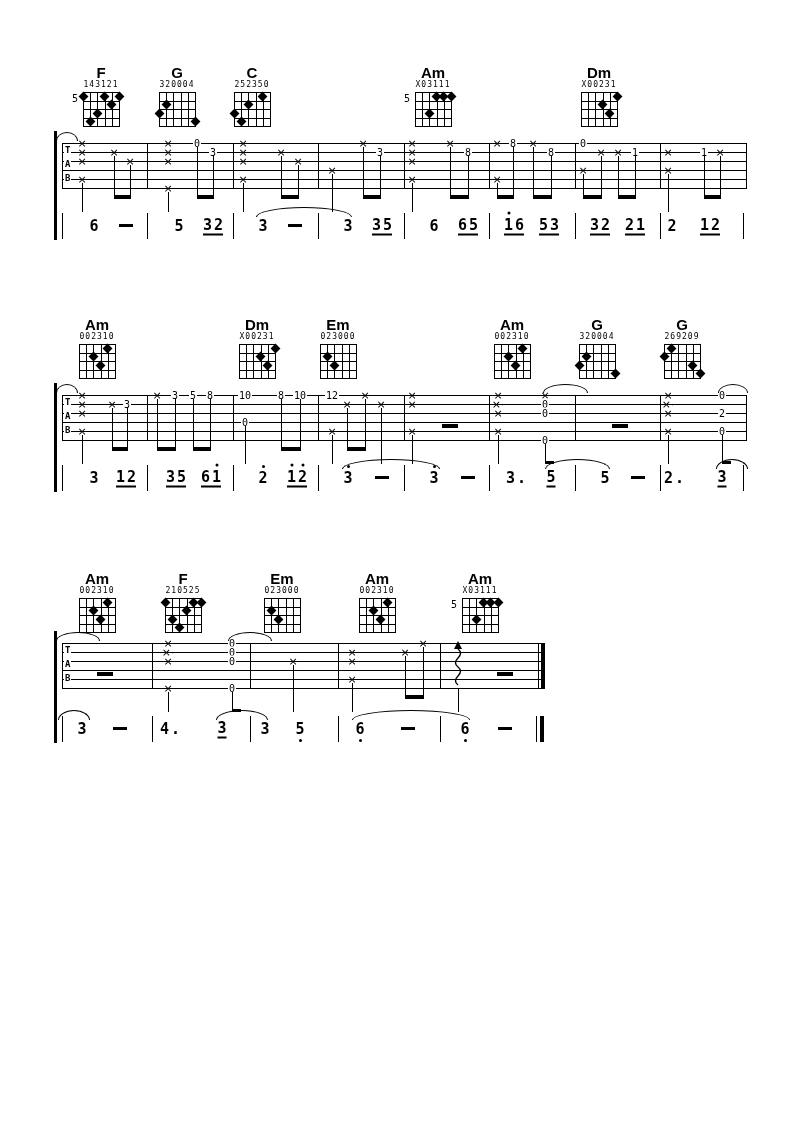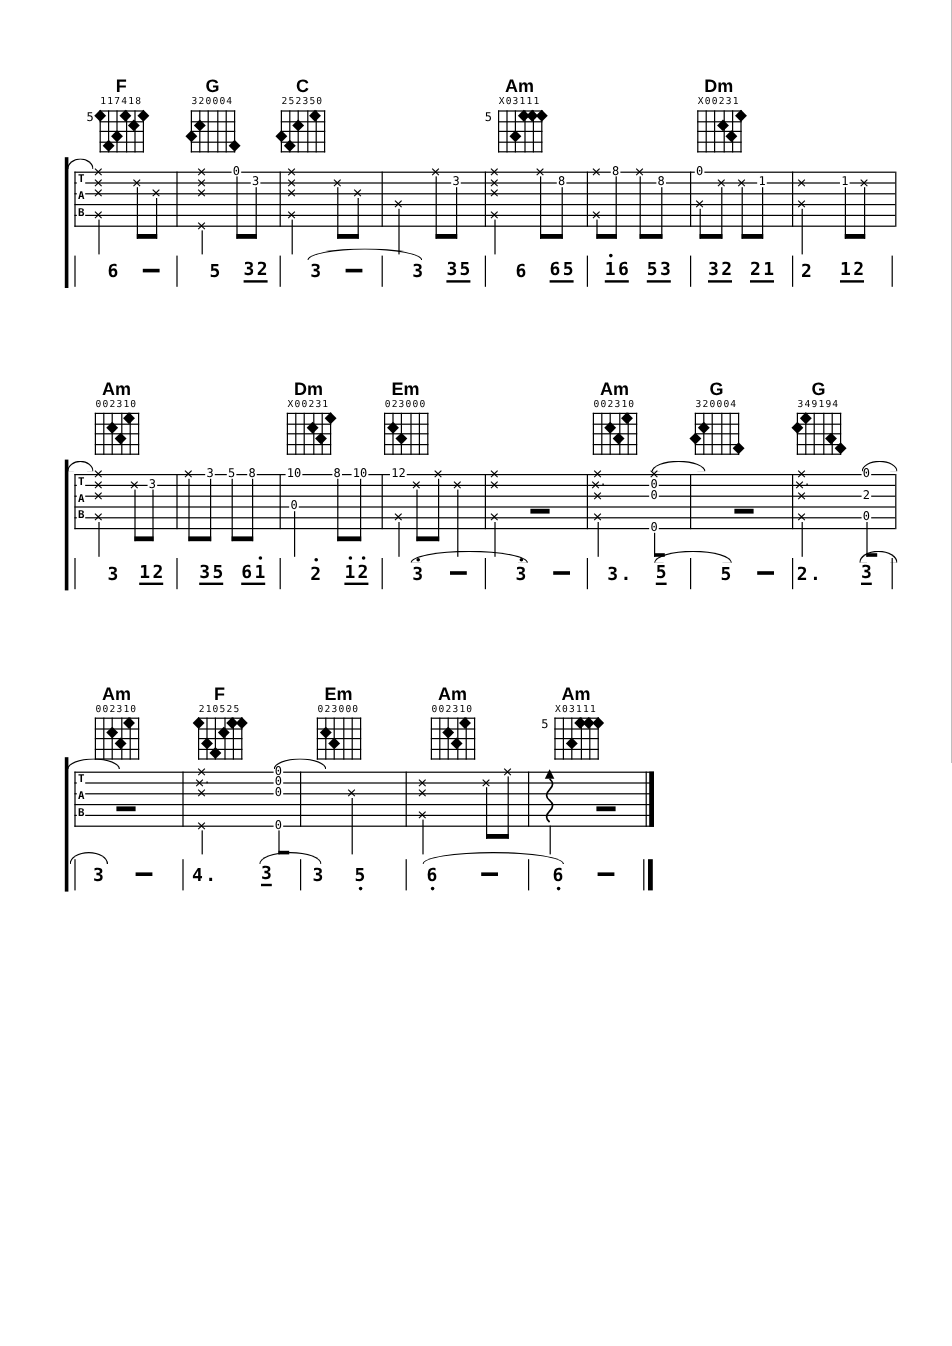--- a/index.html
+++ b/index.html
@@ -19,21 +19,21 @@
   .jnote.u{border-bottom:2px solid #000;padding-bottom:1px;}
   .jchar{position:relative;width:9px;text-align:center;display:inline-block;}
   .jchar.dotc{width:5px;}
   .odot{position:absolute;left:50%;width:3px;height:3px;border-radius:50%;background:#000;transform:translateX(-50%);}
 </style>
 </head>
 <body>
 
 <div class="page">
     <div class="chord-name" style="left: 79px; top: 64px;">F</div>
-    <div class="chord-code" style="left: 75px; top: 80px;">117418</div>
+    <div class="chord-code" style="left: 75px; top: 80px;">143121</div>
     <div class="hline" style="left: 83px; top: 92px; width: 37px; height: 1px;"></div>
     <div class="hline" style="left: 83px; top: 100.5px; width: 37px; height: 1px;"></div>
     <div class="hline" style="left: 83px; top: 109px; width: 37px; height: 1px;"></div>
     <div class="hline" style="left: 83px; top: 117.5px; width: 37px; height: 1px;"></div>
     <div class="hline" style="left: 83px; top: 126px; width: 37px; height: 1px;"></div>
     <div class="vline" style="left: 83px; top: 92px; width: 1px; height: 35px;"></div>
     <div class="vline" style="left: 90.2px; top: 92px; width: 1px; height: 35px;"></div>
     <div class="vline" style="left: 97.4px; top: 92px; width: 1px; height: 35px;"></div>
     <div class="vline" style="left: 104.6px; top: 92px; width: 1px; height: 35px;"></div>
     <div class="vline" style="left: 111.8px; top: 92px; width: 1px; height: 35px;"></div>
@@ -344,21 +344,21 @@
     <div class="vline" style="left: 579px; top: 344px; width: 1px; height: 35px;"></div>
     <div class="vline" style="left: 586.2px; top: 344px; width: 1px; height: 35px;"></div>
     <div class="vline" style="left: 593.4px; top: 344px; width: 1px; height: 35px;"></div>
     <div class="vline" style="left: 600.6px; top: 344px; width: 1px; height: 35px;"></div>
     <div class="vline" style="left: 607.8px; top: 344px; width: 1px; height: 35px;"></div>
     <div class="vline" style="left: 615px; top: 344px; width: 1px; height: 35px;"></div>
     <div style="left: 575.5px; top: 361.75px; width: 7px; height: 7px; background: rgb(0, 0, 0); transform: rotate(45deg);"></div>
     <div style="left: 582.7px; top: 353.25px; width: 7px; height: 7px; background: rgb(0, 0, 0); transform: rotate(45deg);"></div>
     <div style="left: 611.5px; top: 370.25px; width: 7px; height: 7px; background: rgb(0, 0, 0); transform: rotate(45deg);"></div>
     <div class="chord-name" style="left: 660px; top: 316px;">G</div>
-    <div class="chord-code" style="left: 656px; top: 332px;">349194</div>
+    <div class="chord-code" style="left: 656px; top: 332px;">269209</div>
     <div class="hline" style="left: 664px; top: 344px; width: 37px; height: 1px;"></div>
     <div class="hline" style="left: 664px; top: 352.5px; width: 37px; height: 1px;"></div>
     <div class="hline" style="left: 664px; top: 361px; width: 37px; height: 1px;"></div>
     <div class="hline" style="left: 664px; top: 369.5px; width: 37px; height: 1px;"></div>
     <div class="hline" style="left: 664px; top: 378px; width: 37px; height: 1px;"></div>
     <div class="vline" style="left: 664px; top: 344px; width: 1px; height: 35px;"></div>
     <div class="vline" style="left: 671.2px; top: 344px; width: 1px; height: 35px;"></div>
     <div class="vline" style="left: 678.4px; top: 344px; width: 1px; height: 35px;"></div>
     <div class="vline" style="left: 685.6px; top: 344px; width: 1px; height: 35px;"></div>
     <div class="vline" style="left: 692.8px; top: 344px; width: 1px; height: 35px;"></div>

